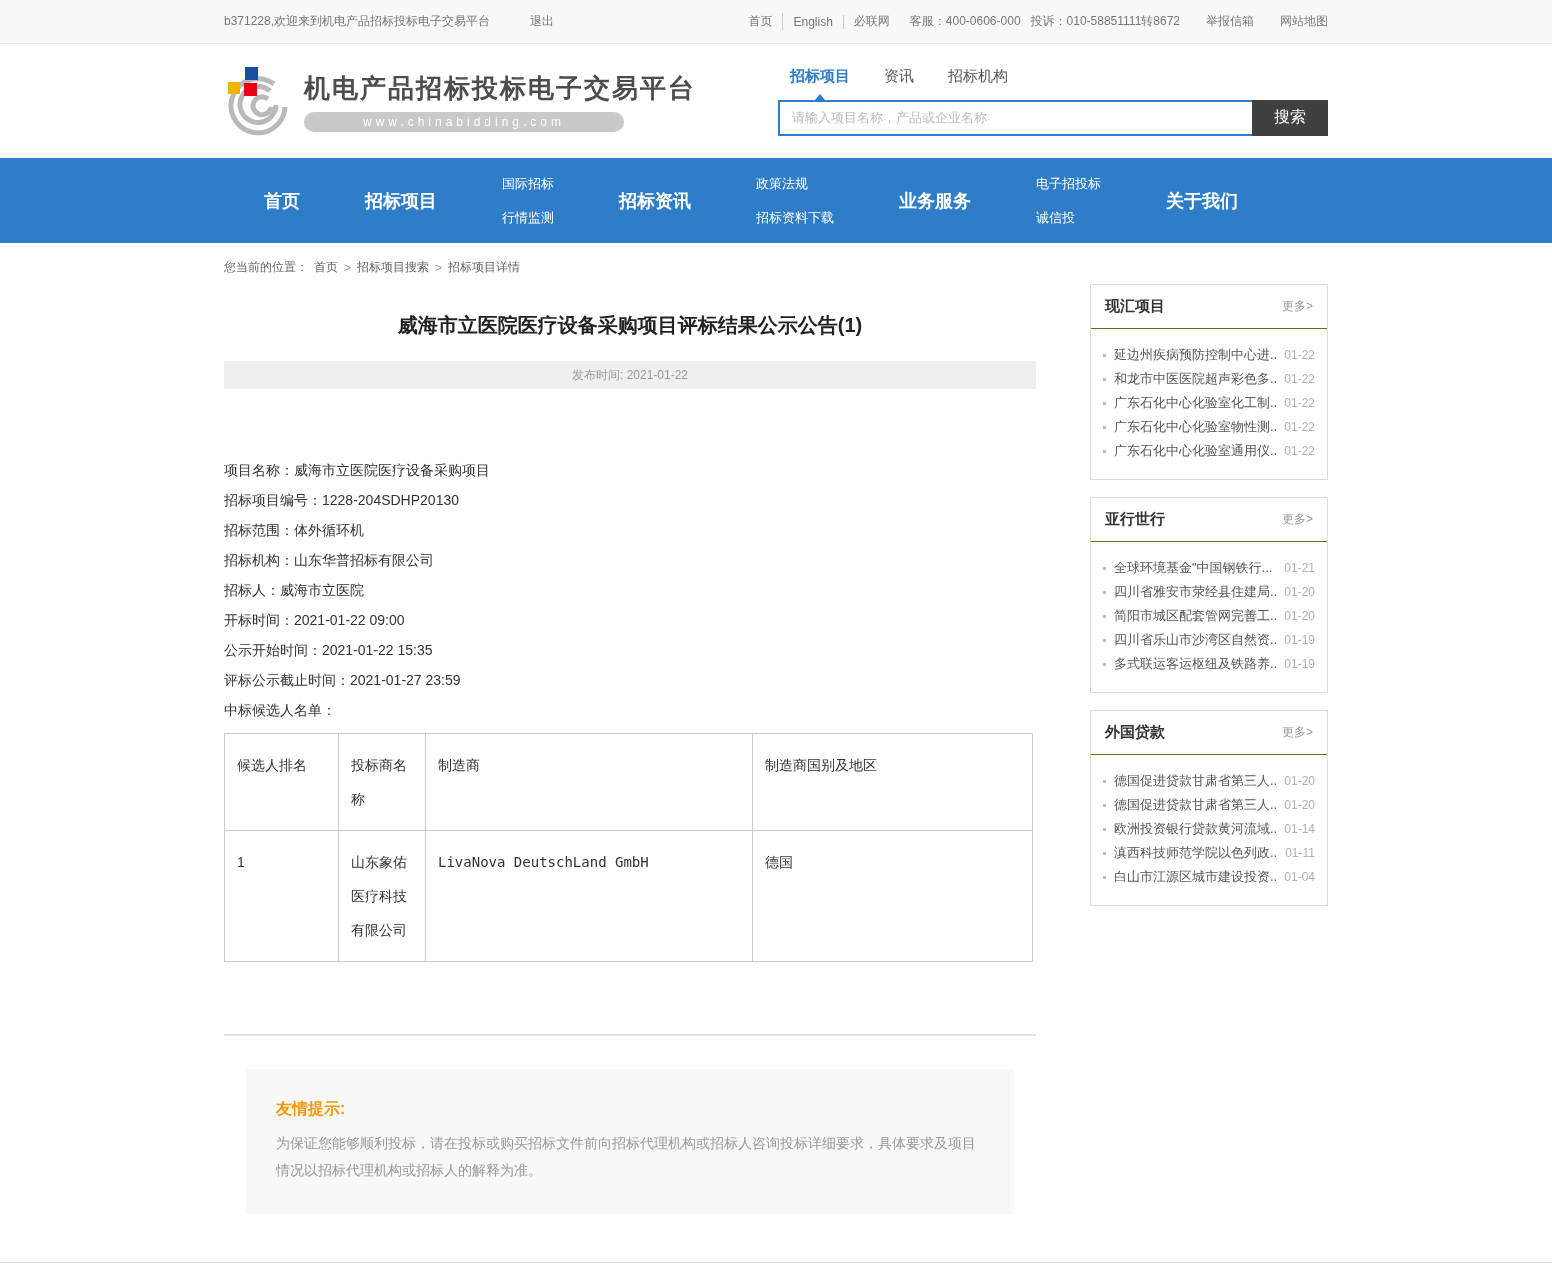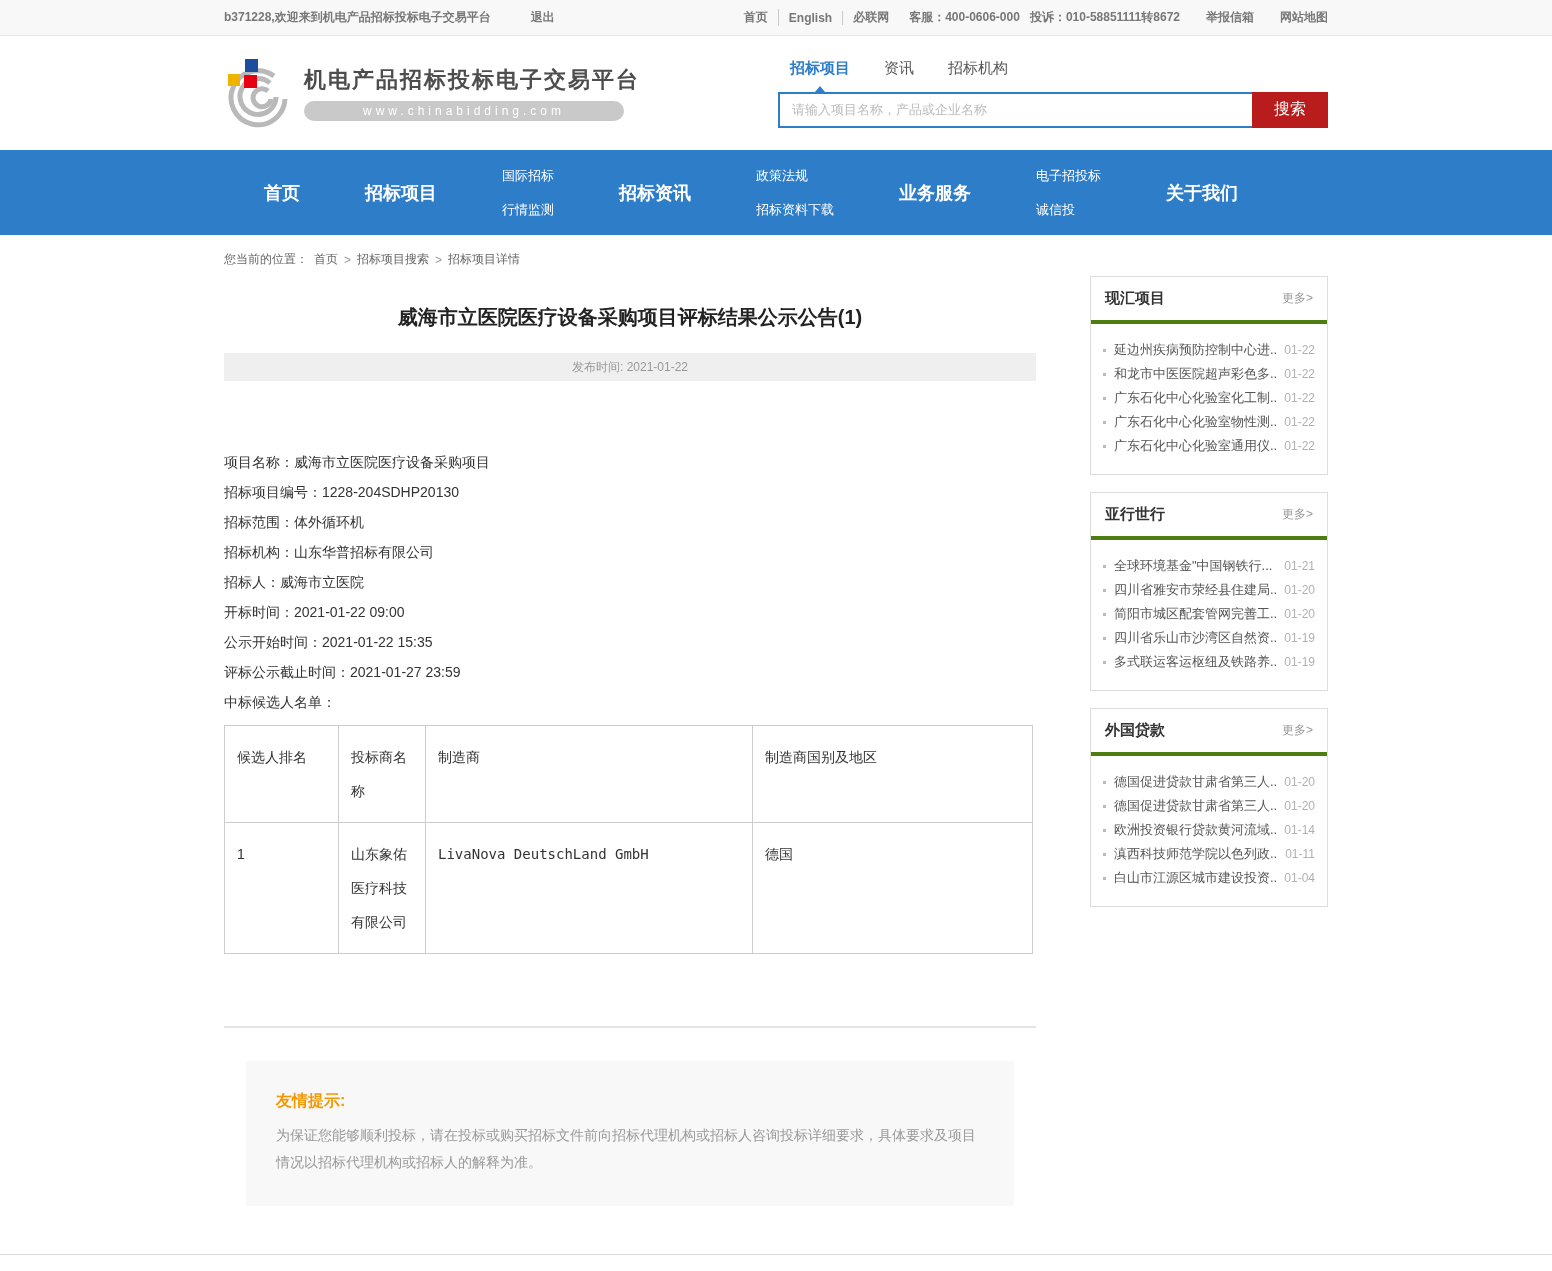--- a/index.html
+++ b/index.html
@@ -6,51 +6,51 @@
   html, body { background: #fff; }
   body {
     width: 1552px;
     font-family: "Liberation Sans", "DejaVu Sans", sans-serif;
     color: #333;
     font-size: 14px;
   }
   .container { width: 1104px; margin: 0 auto; }
 
   
-  .topbar { height: 36px; background: #f8f8f8; border-bottom: 1px solid #e7e7e7; font-size: 12px; color: #777; font-weight: bold; }
+  .topbar { height: 44px; background: #f8f8f8; border-bottom: 1px solid #e7e7e7; font-size: 12px; color: #777; }
   .topbar-inner { display: flex; justify-content: space-between; align-items: center; height: 100%; }
   .topbar-left { display: flex; align-items: center; gap: 40px; }
   .topbar-right { display: flex; align-items: center; }
   .topbar-link { color: #777; cursor: pointer; padding: 0 10px; }
   .sep-group { display: flex; align-items: center; }
   .sep-group .topbar-link { border-right: 1px solid #ccc; }
   .sep-group .topbar-link:last-child { border-right: none; }
   .topbar-info { color: #777; margin-left: 10px; }
   .topbar-right .spaced { margin-left: 26px; cursor: pointer; }
 
   
   .header { height: 114px; }
   .header-inner { display: flex; align-items: center; justify-content: space-between; height: 100%; }
   .logo { display: flex; align-items: center; }
   .logo-text { margin-left: 10px; }
-  .site-title { font-size: 22px; font-weight: bold; color: #4d4d4d; letter-spacing: 2px; }
+  .site-title { font-size: 26px; font-weight: bold; color: #4d4d4d; letter-spacing: 2px; }
   .site-url-pill { margin-top: 6px; background: #c9c9c9; color: #fff; border-radius: 11px;
     font-size: 12px; letter-spacing: 4px; text-align: center; padding: 3px 0; width: 320px; }
 
   .search-area { width: 550px; }
   .search-tabs { display: flex; gap: 34px; margin-bottom: 8px; padding-left: 12px; }
   .search-tab { font-size: 15px; color: #555; cursor: pointer; position: relative; padding-bottom: 6px; }
   .search-tab.active { color: #2e7dc9; font-weight: bold; }
   .search-tab.active::after { content: ""; position: absolute; left: 50%; margin-left: -5px; bottom: -8px;
     border-left: 5px solid transparent; border-right: 5px solid transparent; border-bottom: 6px solid #2e7dc9; }
   .search-bar { display: flex; height: 36px; }
   .search-input { flex: 1; border: 2px solid #2e7dc9; border-right: none; padding: 0 12px;
     font-size: 13px; color: #333; outline: none; }
   .search-input::placeholder { color: #bbb; }
-  .search-btn { width: 76px; background: #b91c1c; color: #fff; border: none; font-size: 16px; cursor: pointer; }
+  .search-btn { width: 76px; background: #404040; color: #fff; border: none; font-size: 16px; cursor: pointer; }
 
   
   .nav { background: #2e7dc9; height: 85px; }
   .nav-inner { display: flex; align-items: center; justify-content: space-between;
     height: 100%; padding: 0 90px 0 40px; color: #fff; }
   .nav-item-single { font-size: 18px; font-weight: bold; color: #fff; cursor: pointer; white-space: nowrap; }
   .nav-item-double { display: flex; flex-direction: column; gap: 16px; font-size: 13px; color: #fff; }
   .nav-sub { cursor: pointer; white-space: nowrap; }
 
   
@@ -78,21 +78,21 @@
 
   .content-divider { border: none; border-top: 2px solid #e4e4e4; margin: 72px 0 0 0; }
 
   .notice-box { background: #f8f8f8; margin: 33px 22px 0 22px; padding: 30px 30px; }
   .notice-title { color: #f39800; font-size: 16px; font-weight: bold; }
   .notice-body { color: #999; font-size: 14px; line-height: 27px; margin-top: 10px; }
 
   
   .panel { border: 1px solid #ddd; margin-bottom: 17px; background: #fff; }
   .panel-header { display: flex; justify-content: space-between; align-items: center;
-    padding: 12px 14px; border-bottom: 4px solid #4d7c0f; }
+    padding: 12px 14px; border-bottom: 1px solid #4d7c0f; }
   .panel-title { font-size: 15px; font-weight: bold; color: #333; }
   .panel-more { font-size: 12px; color: #999; cursor: pointer; }
   .panel-list { padding: 14px 12px 16px 12px; }
   .panel-item { display: flex; align-items: center; height: 24px; cursor: pointer; }
   .bullet { width: 3px; height: 3px; background: #bbb; flex: none; margin-right: 8px; }
   .panel-item-text { font-size: 13px; color: #555; white-space: nowrap; overflow: hidden; flex: 1; }
   .panel-item-date { font-size: 12px; color: #b0b0b0; margin-left: 8px; flex: none; }
 
   
   .footer { border-top: 1px solid #ddd; margin-top: 48px; padding-top: 28px; }

